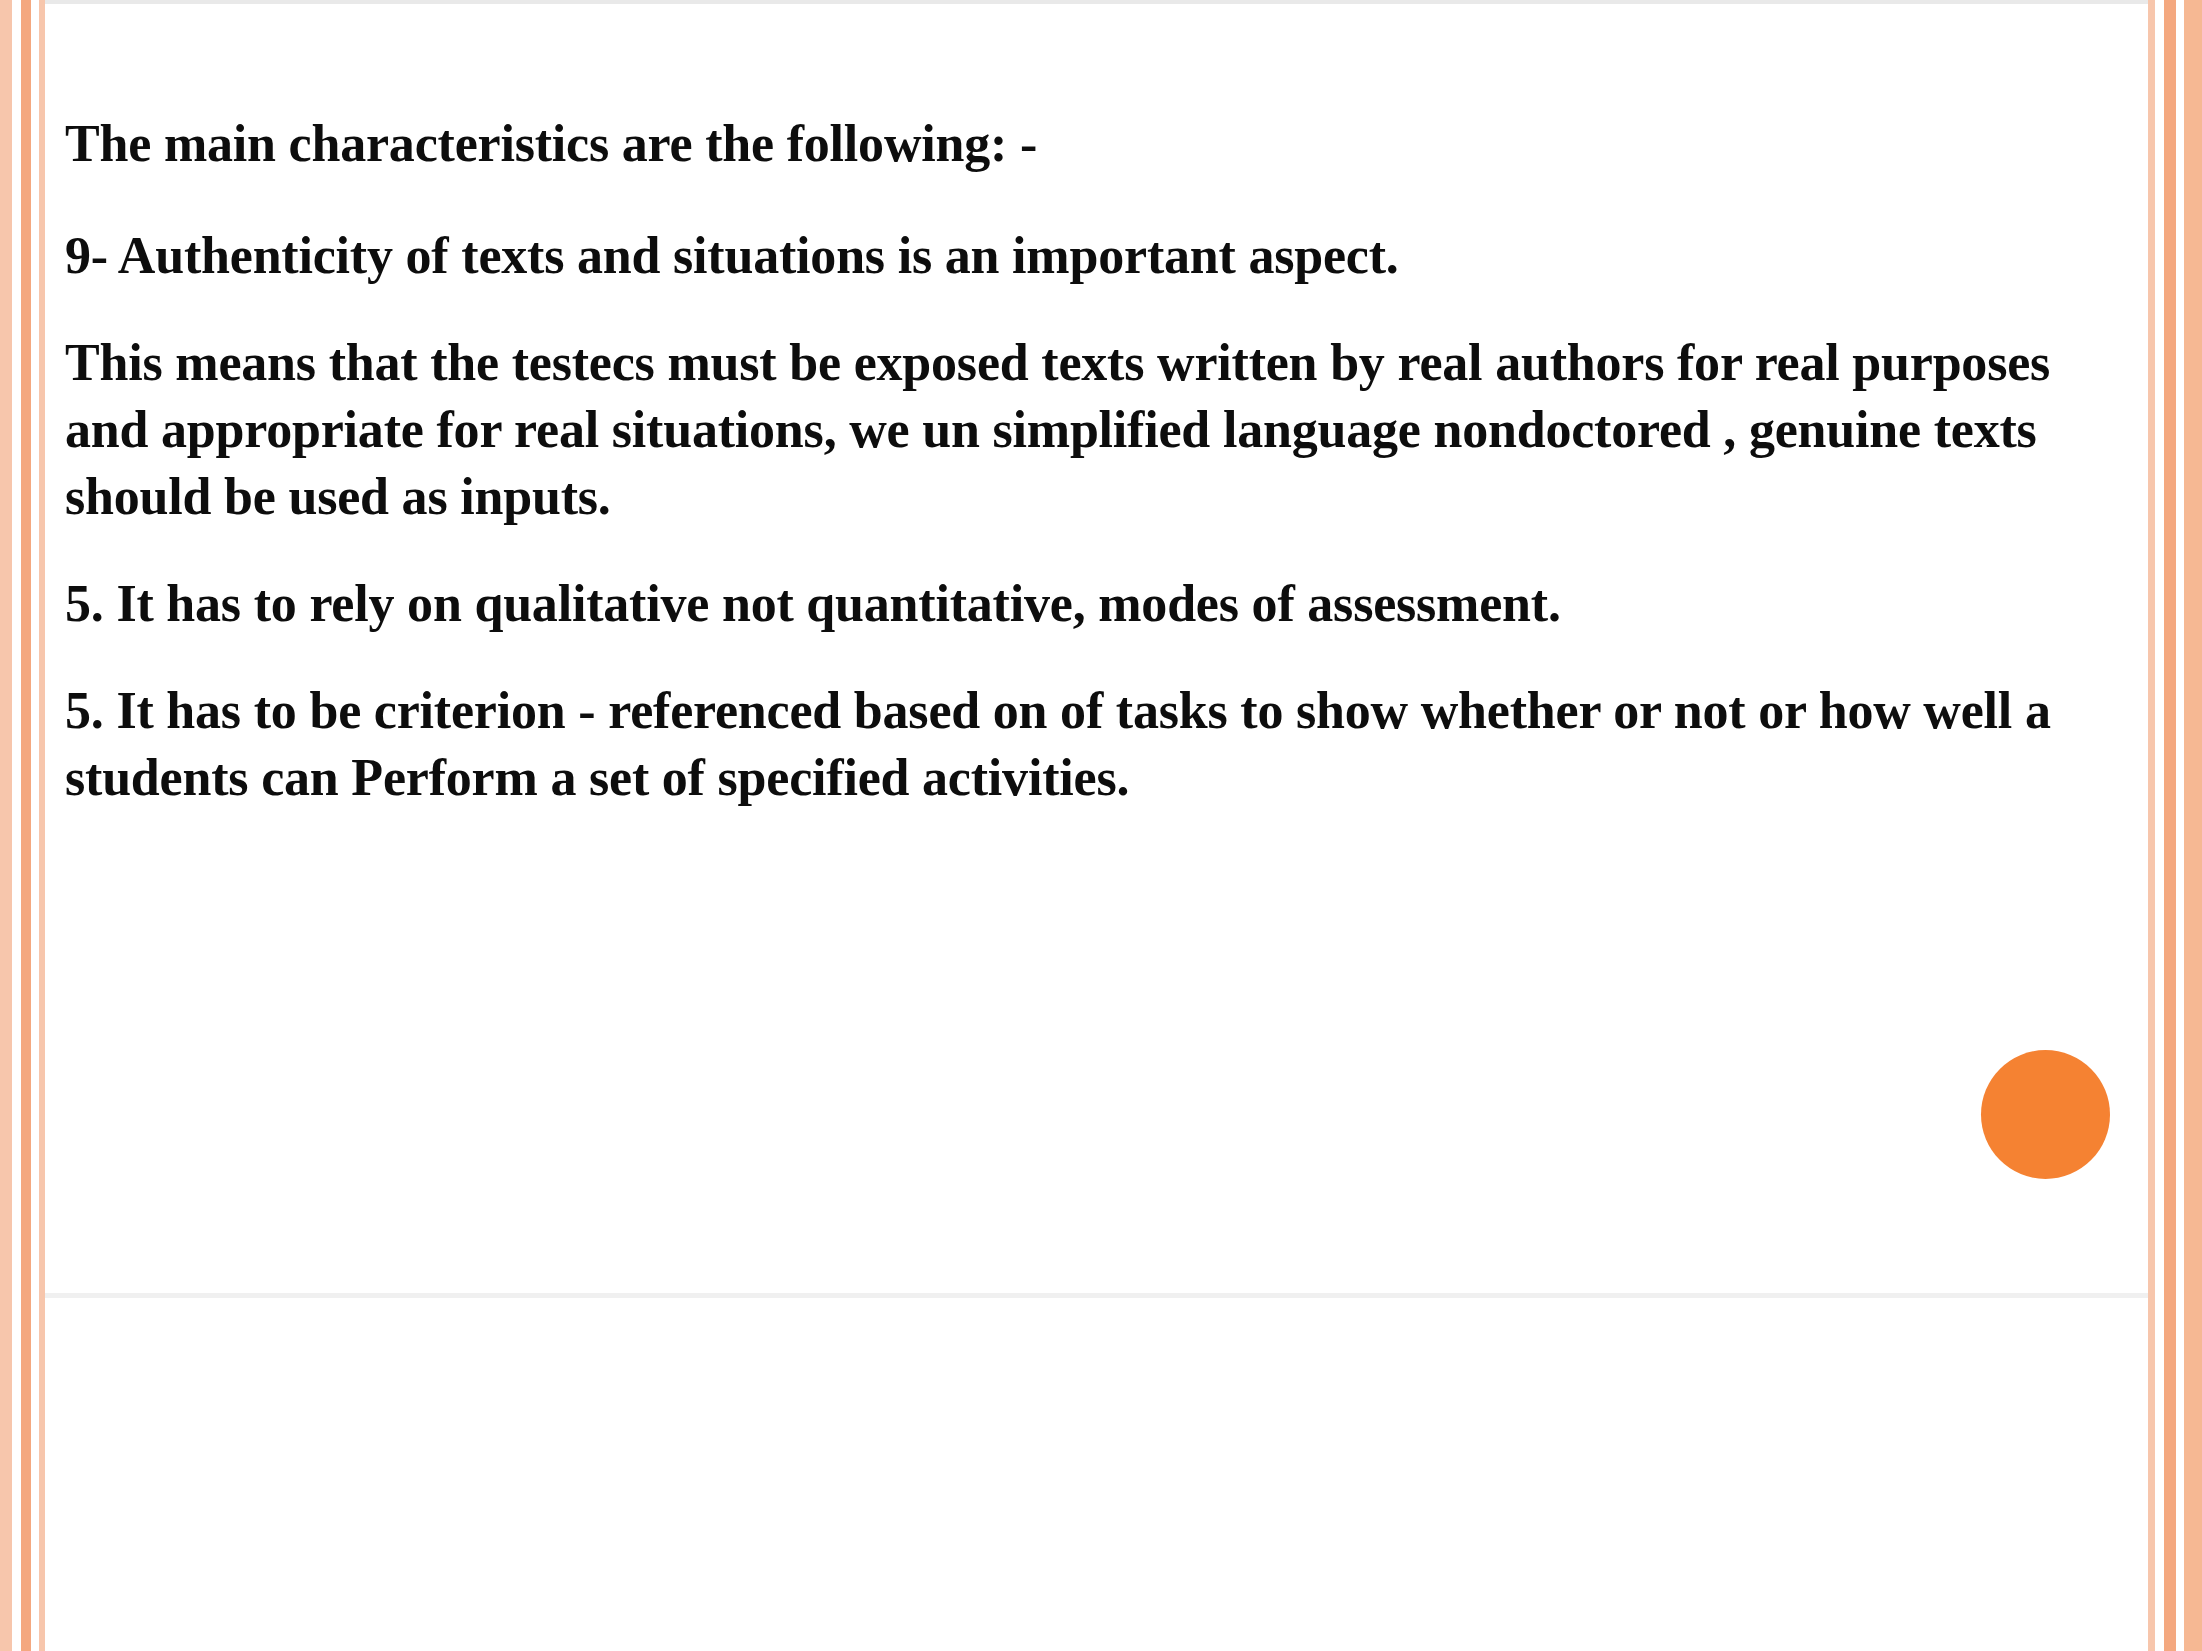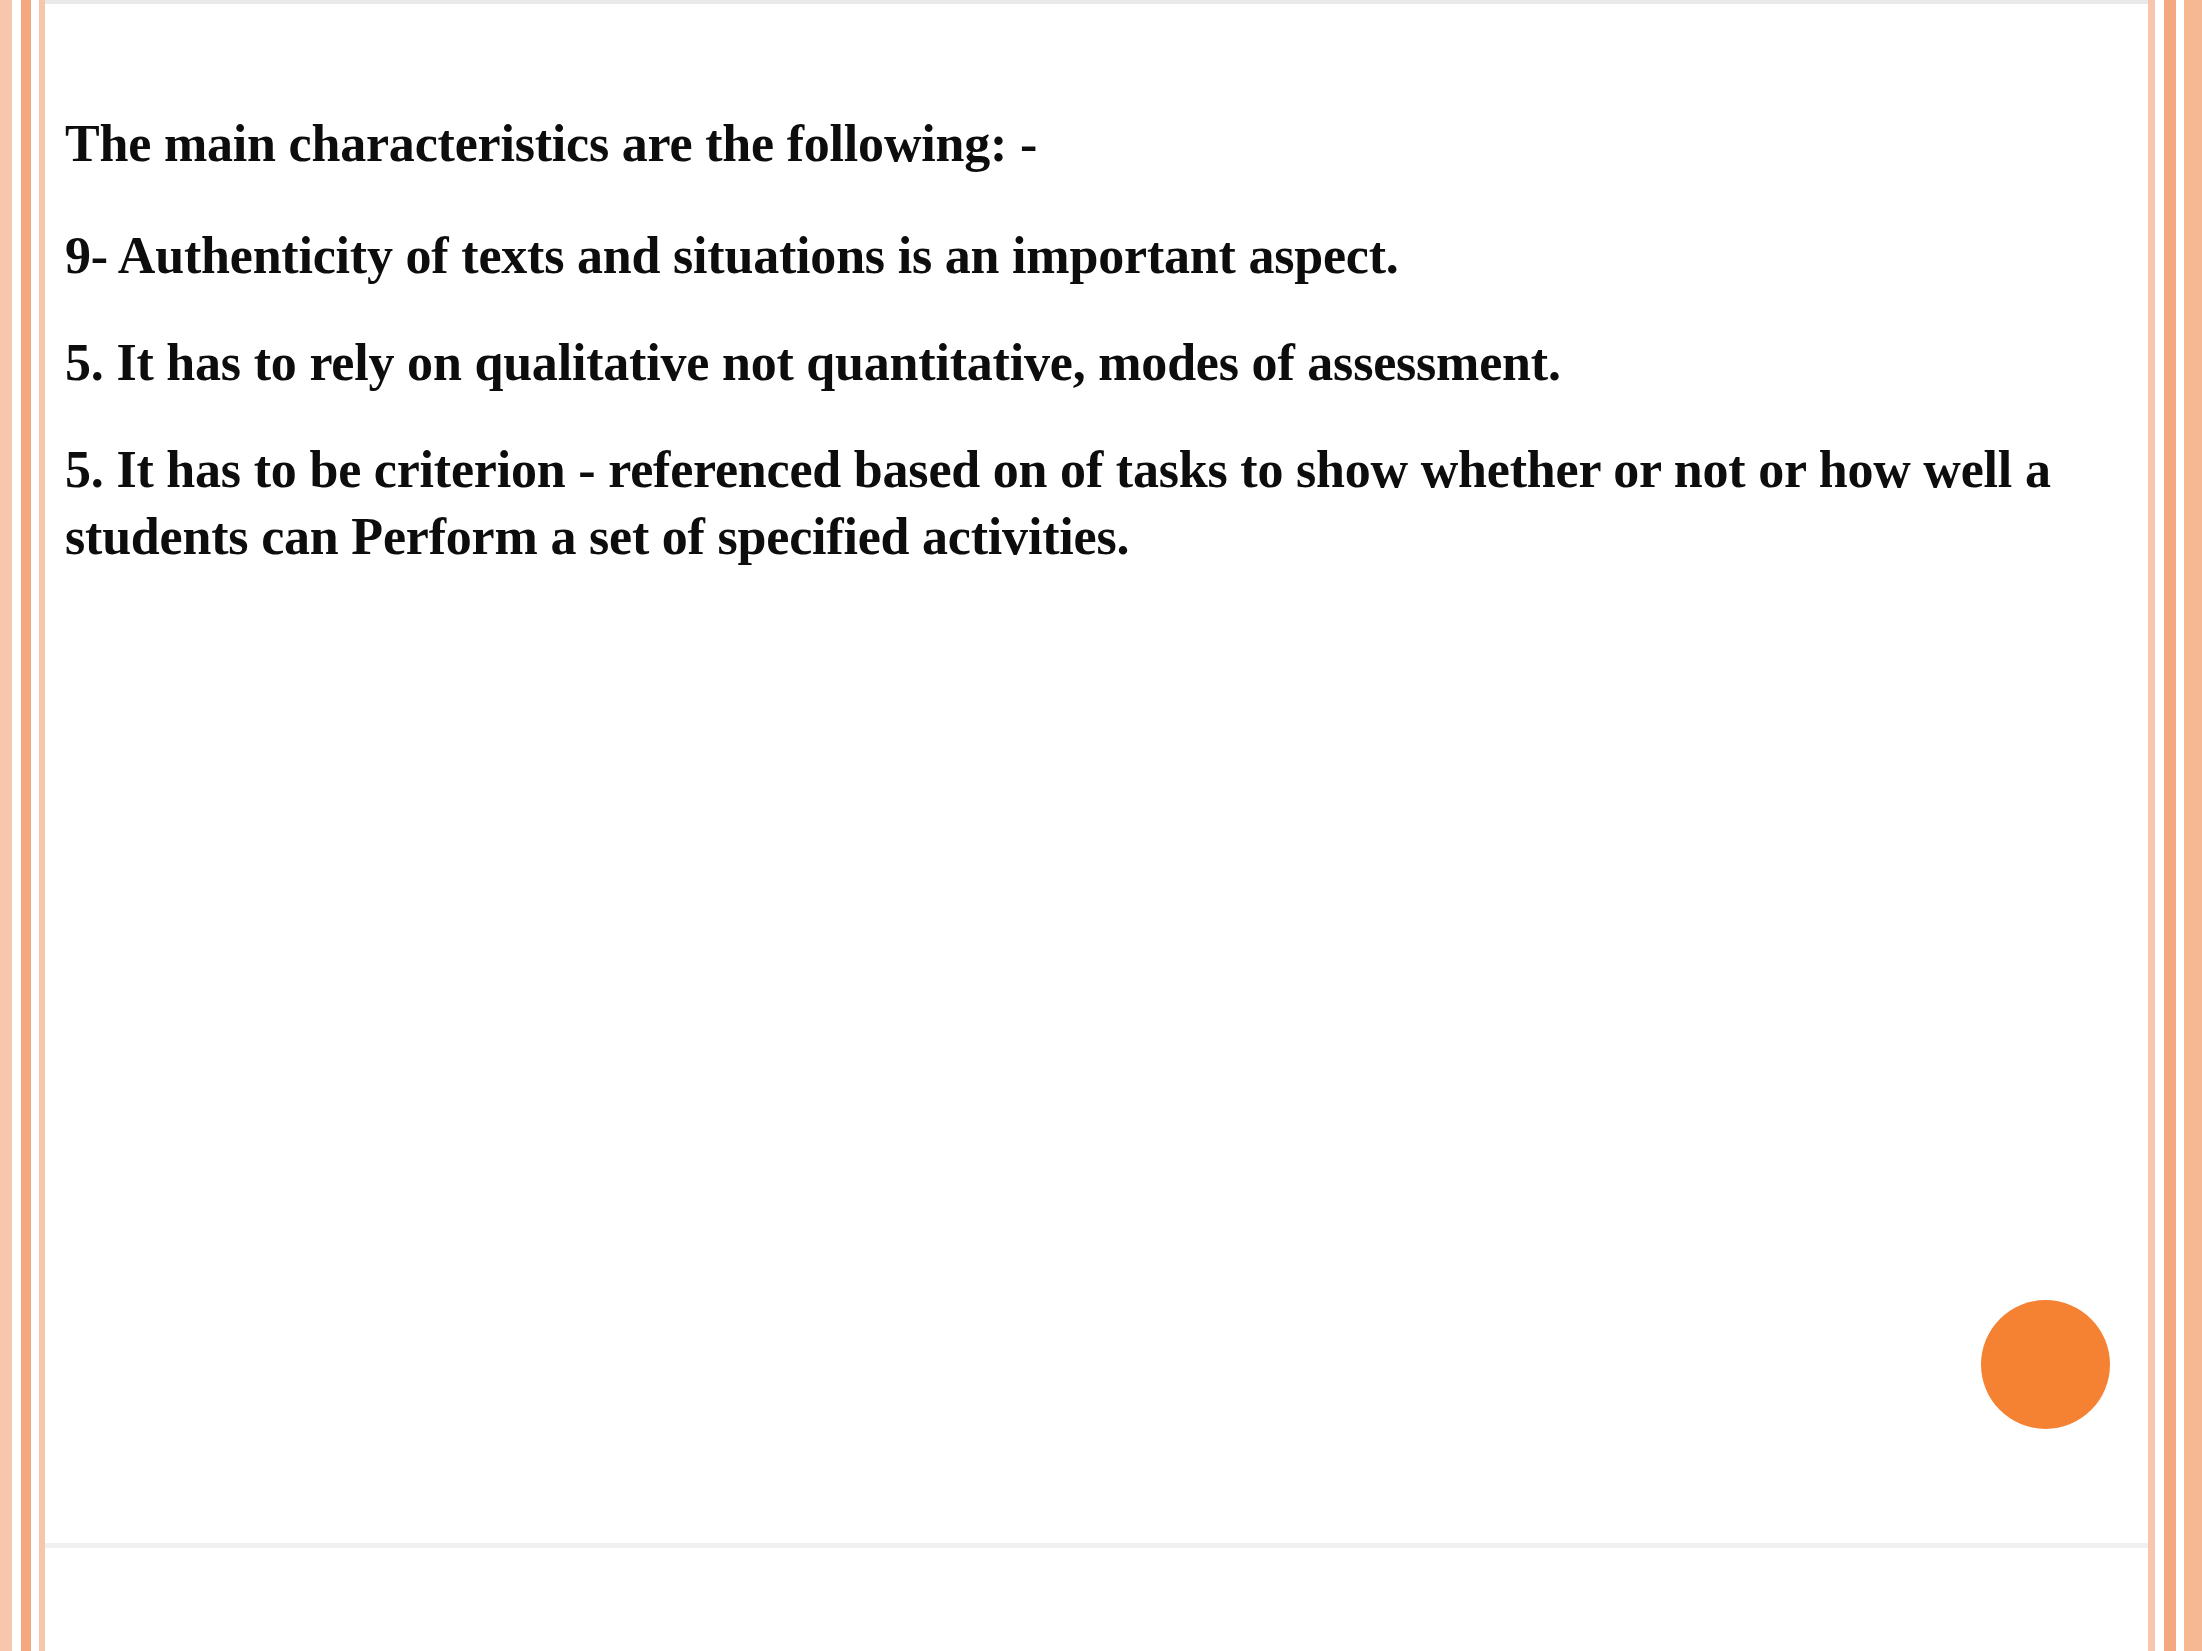--- a/index.html
+++ b/index.html
@@ -14,21 +14,21 @@
     overflow: hidden;
     font-family: "Liberation Serif", serif;
   }
 
   
   .slide {
     position: absolute;
     left: 0;
     top: 0;
     width: 2203px;
-    height: 1548px;
+    height: 1298px;
     background: #ffffff;
   }
 
   
   .stripe {
     position: absolute;
     top: 0;
     height: 1652px;
   }
   .stripe-l1 { left: 0px;  width: 12px;  background: #f7c6ac; }
@@ -104,20 +104,21 @@
   <div class="stripe stripe-r3"></div>
   <div class="stripe stripe-r4"></div>
   <div class="stripe stripe-r5"></div>
 
   <div class="edge-top"></div>
   <div class="edge-bottom"></div>
 
   <div class="content">
     <p class="para heading">The main characteristics are the following: -</p>
     <p class="para">9- Authenticity of texts and situations is an important aspect.</p>
+    <p class="para">This means that the testecs must be exposed texts written by real authors for real purposes and appropriate for real situations, we un simplified language    nondoctored , genuine texts should be used as inputs.</p>
     <p class="para">5. It has to rely on qualitative not quantitative, modes of assessment.</p>
     <p class="para tight">5. It has to be criterion - referenced based on of tasks to show whether or not or how well a students  can Perform a set of specified activities.</p>
   </div>
 
   <div class="circle-deco"></div>
 
 </div>
 
 
 </body></html>

